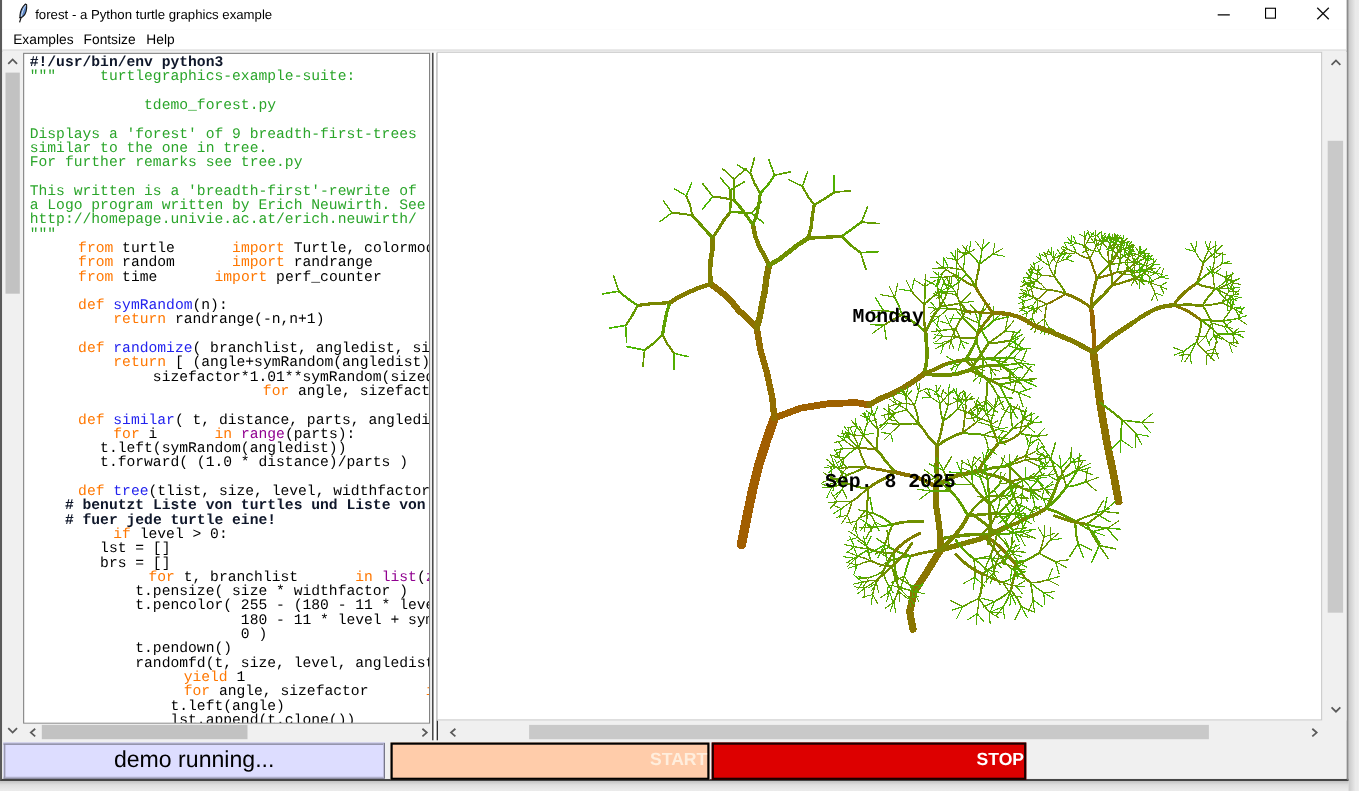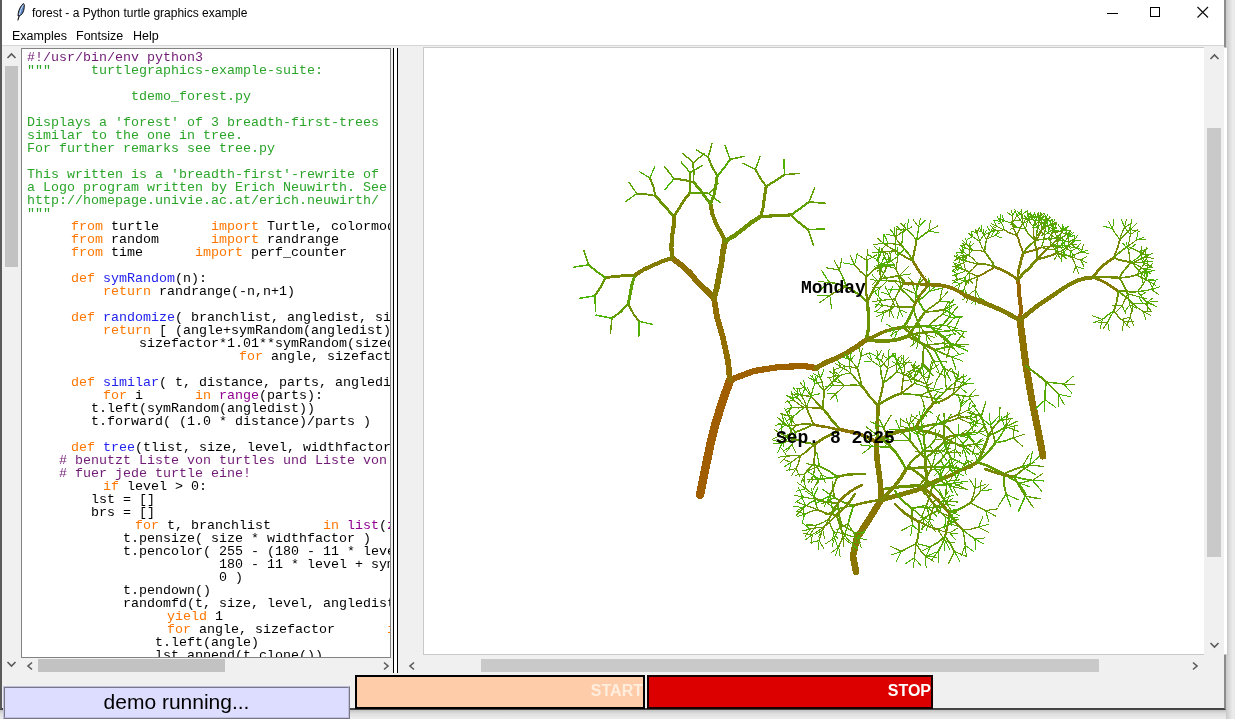--- a/index.html
+++ b/index.html
@@ -27,45 +27,45 @@
 #lsb .thumb { position:absolute; left:2px; top:19px; width:13px; height:201px; background:#c2c2c2; }
 
 #codew { position:absolute; left:19px; top:1px; width:370px; height:610px;
   background:#fff; border:1px solid #828282; overflow:hidden; }
 #code { position:absolute; left:5px; top:2px;
   font-family:"Liberation Mono", monospace; font-size:13.33px; line-height:13px;
   white-space:pre; color:#000; }
 #code i { font-style:normal; }
 #code .k { color:#ff7700;margin-left:44px; }  
 #code .s { color:#2aa52a; }  
-#code .c { color:#701a75; }  
+#code .c { color:#0f172a;font-weight:bold; }  
 #code .d { color:#2222ee; }  
 #code .b { color:#900090; }  
 
 #chsb { position:absolute; left:19px; top:611px; width:371px; height:15px; background:#f0f0f0; }
 #chsb .thumb { position:absolute; left:17px; top:1px; width:187px; height:13px; background:#c2c2c2; }
 
 #sash { position:absolute; left:391px; top:1px; width:8px; height:626px; background:#f0f0f0; }
 #sash .bar { position:absolute; left:0px; top:0; width:5px; height:626px; background:#fff;
   border-left:1.2px solid #000; border-right:1.2px solid #000; }
 
-#canvasw { position:absolute; left:421px; top:0px; width:805px; height:608px;
+#canvasw { position:absolute; left:395px; top:0px; width:805px; height:608px;
   background:#fff; border:1px solid #c9c9c9; }
 
 #cvsb { position:absolute; left:1202px; top:0px; width:20px; height:608px; background:#f0f0f0; }
 #cvsb .thumb { position:absolute; left:3px; top:81px; width:14px; height:429px; background:#c9c9c9; }
 
 #cahsb { position:absolute; left:399px; top:611px; width:805px; height:15px; background:#f0f0f0; }
 #cahsb .thumb { position:absolute; left:80px; top:1px; width:618px; height:13px; background:#c9c9c9; }
 .arr { position:absolute; }
 
 #btnrow { position:absolute; left:0px; top:673px; width:1222px; height:35px; background:#f0f0f0; }
 #shadowB { position:absolute; left:0; top:709px; width:1226px; height:10px; background:linear-gradient(to bottom,#b9b9b9,#dedede 45%,#eaeaea 90%); }
 #shadowR { position:absolute; left:1226px; top:0px; width:9px; height:719px; background:linear-gradient(to right,#c9c9c9,#eaeaea 70%); }
-#outlbl { position:absolute; left:1px; top:13px; width:347px; height:33px; background:#ddddff;
+#outlbl { position:absolute; left:1px; top:2px; width:347px; height:33px; background:#ddddff;
   border:2px solid #c0c0dd; border-style:ridge; font-size:21px; color:#000;
   text-align:center; line-height:28px; }
 .bbtn { position:absolute; top:2px; width:290px; height:34px; border:2px solid #000;
   font-size:16px; font-weight:bold; text-align:right; line-height:28px; }
 #startb { left:353px; background:#ffccaa; color:#ffeedd; }
 #stopb  { left:645px; width:286px; background:#dd0000; color:#ffffff; border-color:#1a0000;}
 #clearb { left:933px; width:288px; background:#ffccaa; color:#ffeedd; }
 </style>
 </head>
 <body>
@@ -104,21 +104,21 @@
       <svg class="arr" style="left:2px;top:612px" width="13" height="10">
             <path d="M2.5 3 L6.5 7 L10.5 3" stroke="#5a5a5a" stroke-width="1.6" fill="none"></path>
           </svg>
     </div>
     <div id="codew">
           <div id="code"><i class="c">#!/usr/bin/env python3</i>
 <i class="s">"""     turtlegraphics-example-suite:</i>
 
 <i class="s">             tdemo_forest.py</i>
 
-<i class="s">Displays a 'forest' of 3 breadth-first-trees</i>
+<i class="s">Displays a 'forest' of 9 breadth-first-trees</i>
 <i class="s">similar to the one in tree.</i>
 <i class="s">For further remarks see tree.py</i>
 
 <i class="s">This written is a 'breadth-first'-rewrite of</i>
 <i class="s">a Logo program written by Erich Neuwirth. See</i>
 <i class="s">http://homepage.univie.ac.at/erich.neuwirth/</i>
 <i class="s">"""</i>
 <i class="k">from</i> turtle <i class="k">import</i> Turtle, colormode, tracer, mainloop
 <i class="k">from</i> random <i class="k">import</i> randrange
 <i class="k">from</i> time <i class="k">import</i> perf_counter <i class="k">as</i> clock

